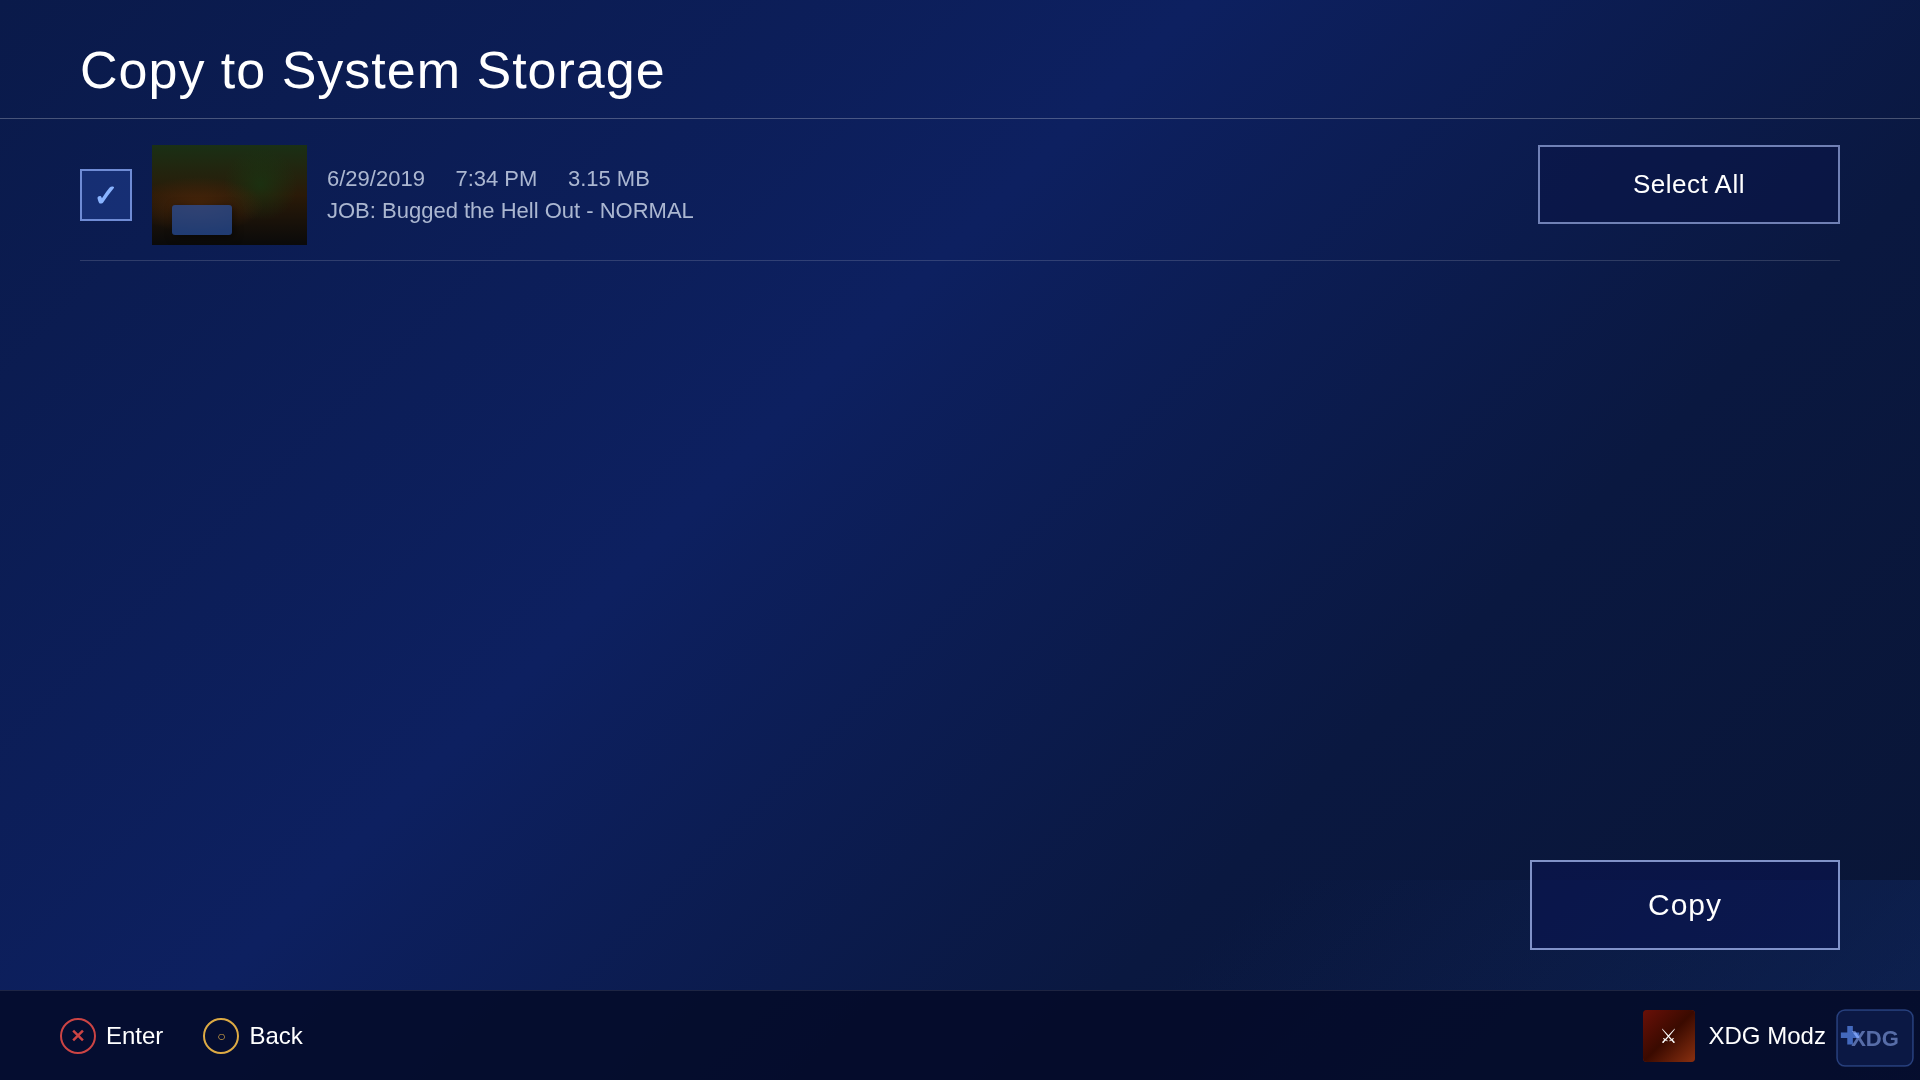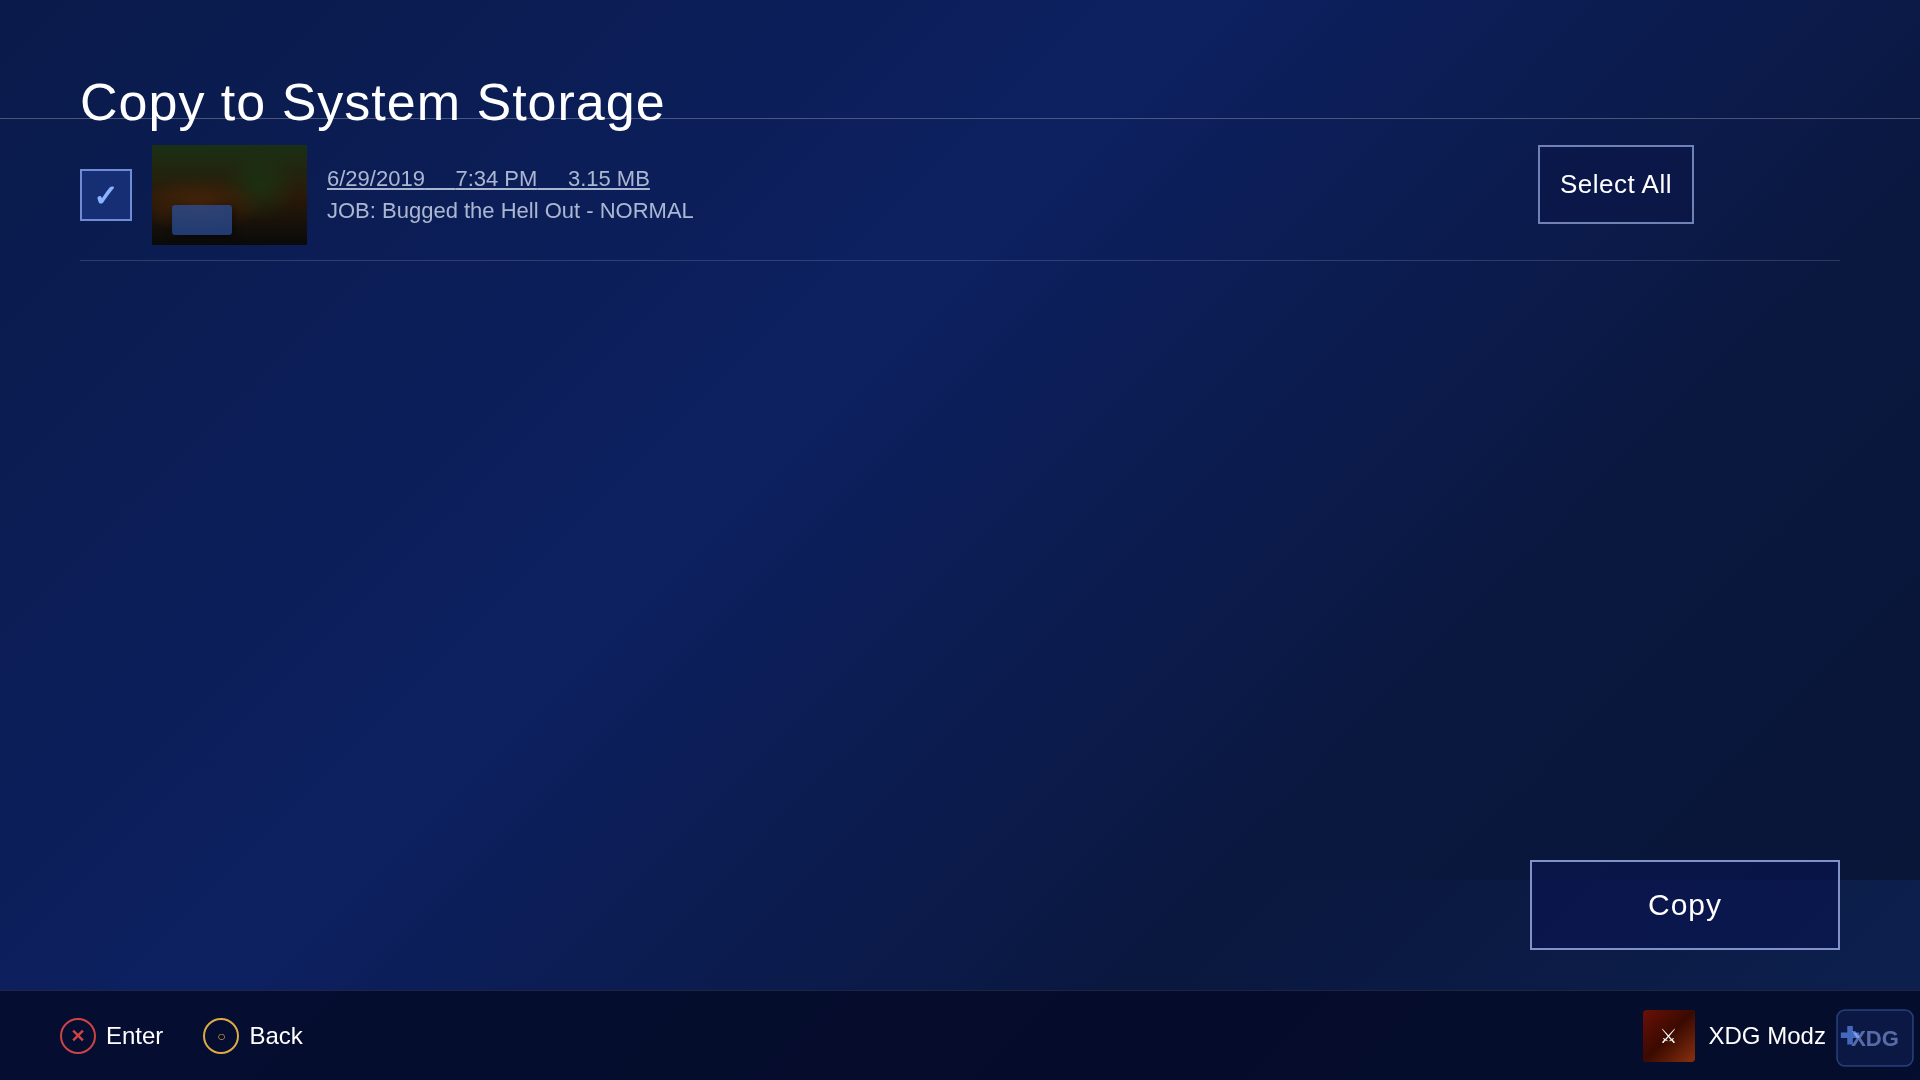--- a/index.html
+++ b/index.html
@@ -27,21 +27,20 @@
     }
 
     .page-title {
       position: absolute;
       top: 40px;
       left: 80px;
       font-size: 52px;
       font-weight: 300;
       color: #ffffff;
       letter-spacing: 1px;
-      margin-top: 32px;
     }
 
     .title-divider {
       position: absolute;
       top: 118px;
       left: 0;
       right: 0;
       height: 1px;
       background: rgba(255,255,255,0.25);
     }
@@ -119,36 +118,35 @@
       font-size: 28px;
       font-weight: 400;
       color: #ffffff;
       margin-bottom: 8px;
     }
 
     .save-meta {
       font-size: 22px;
       color: rgba(200,210,230,0.85);
       margin-bottom: 6px;
-      text-decoration: underline;
     }
 
     .save-job {
       font-size: 22px;
       color: rgba(200,210,230,0.85);
     }
 
     
     .right-panel {
       position: absolute;
       top: 145px;
       right: 80px;
       width: 302px;
       display: flex;
-      flex-direction: row;
+      flex-direction: column;
       gap: 4px;
     }
 
     .btn-outline {
       background: rgba(10,20,70,0.5);
       border: 2px solid rgba(180,200,255,0.6);
       color: #ffffff;
       font-size: 26px;
       font-weight: 400;
       padding: 22px 20px;

